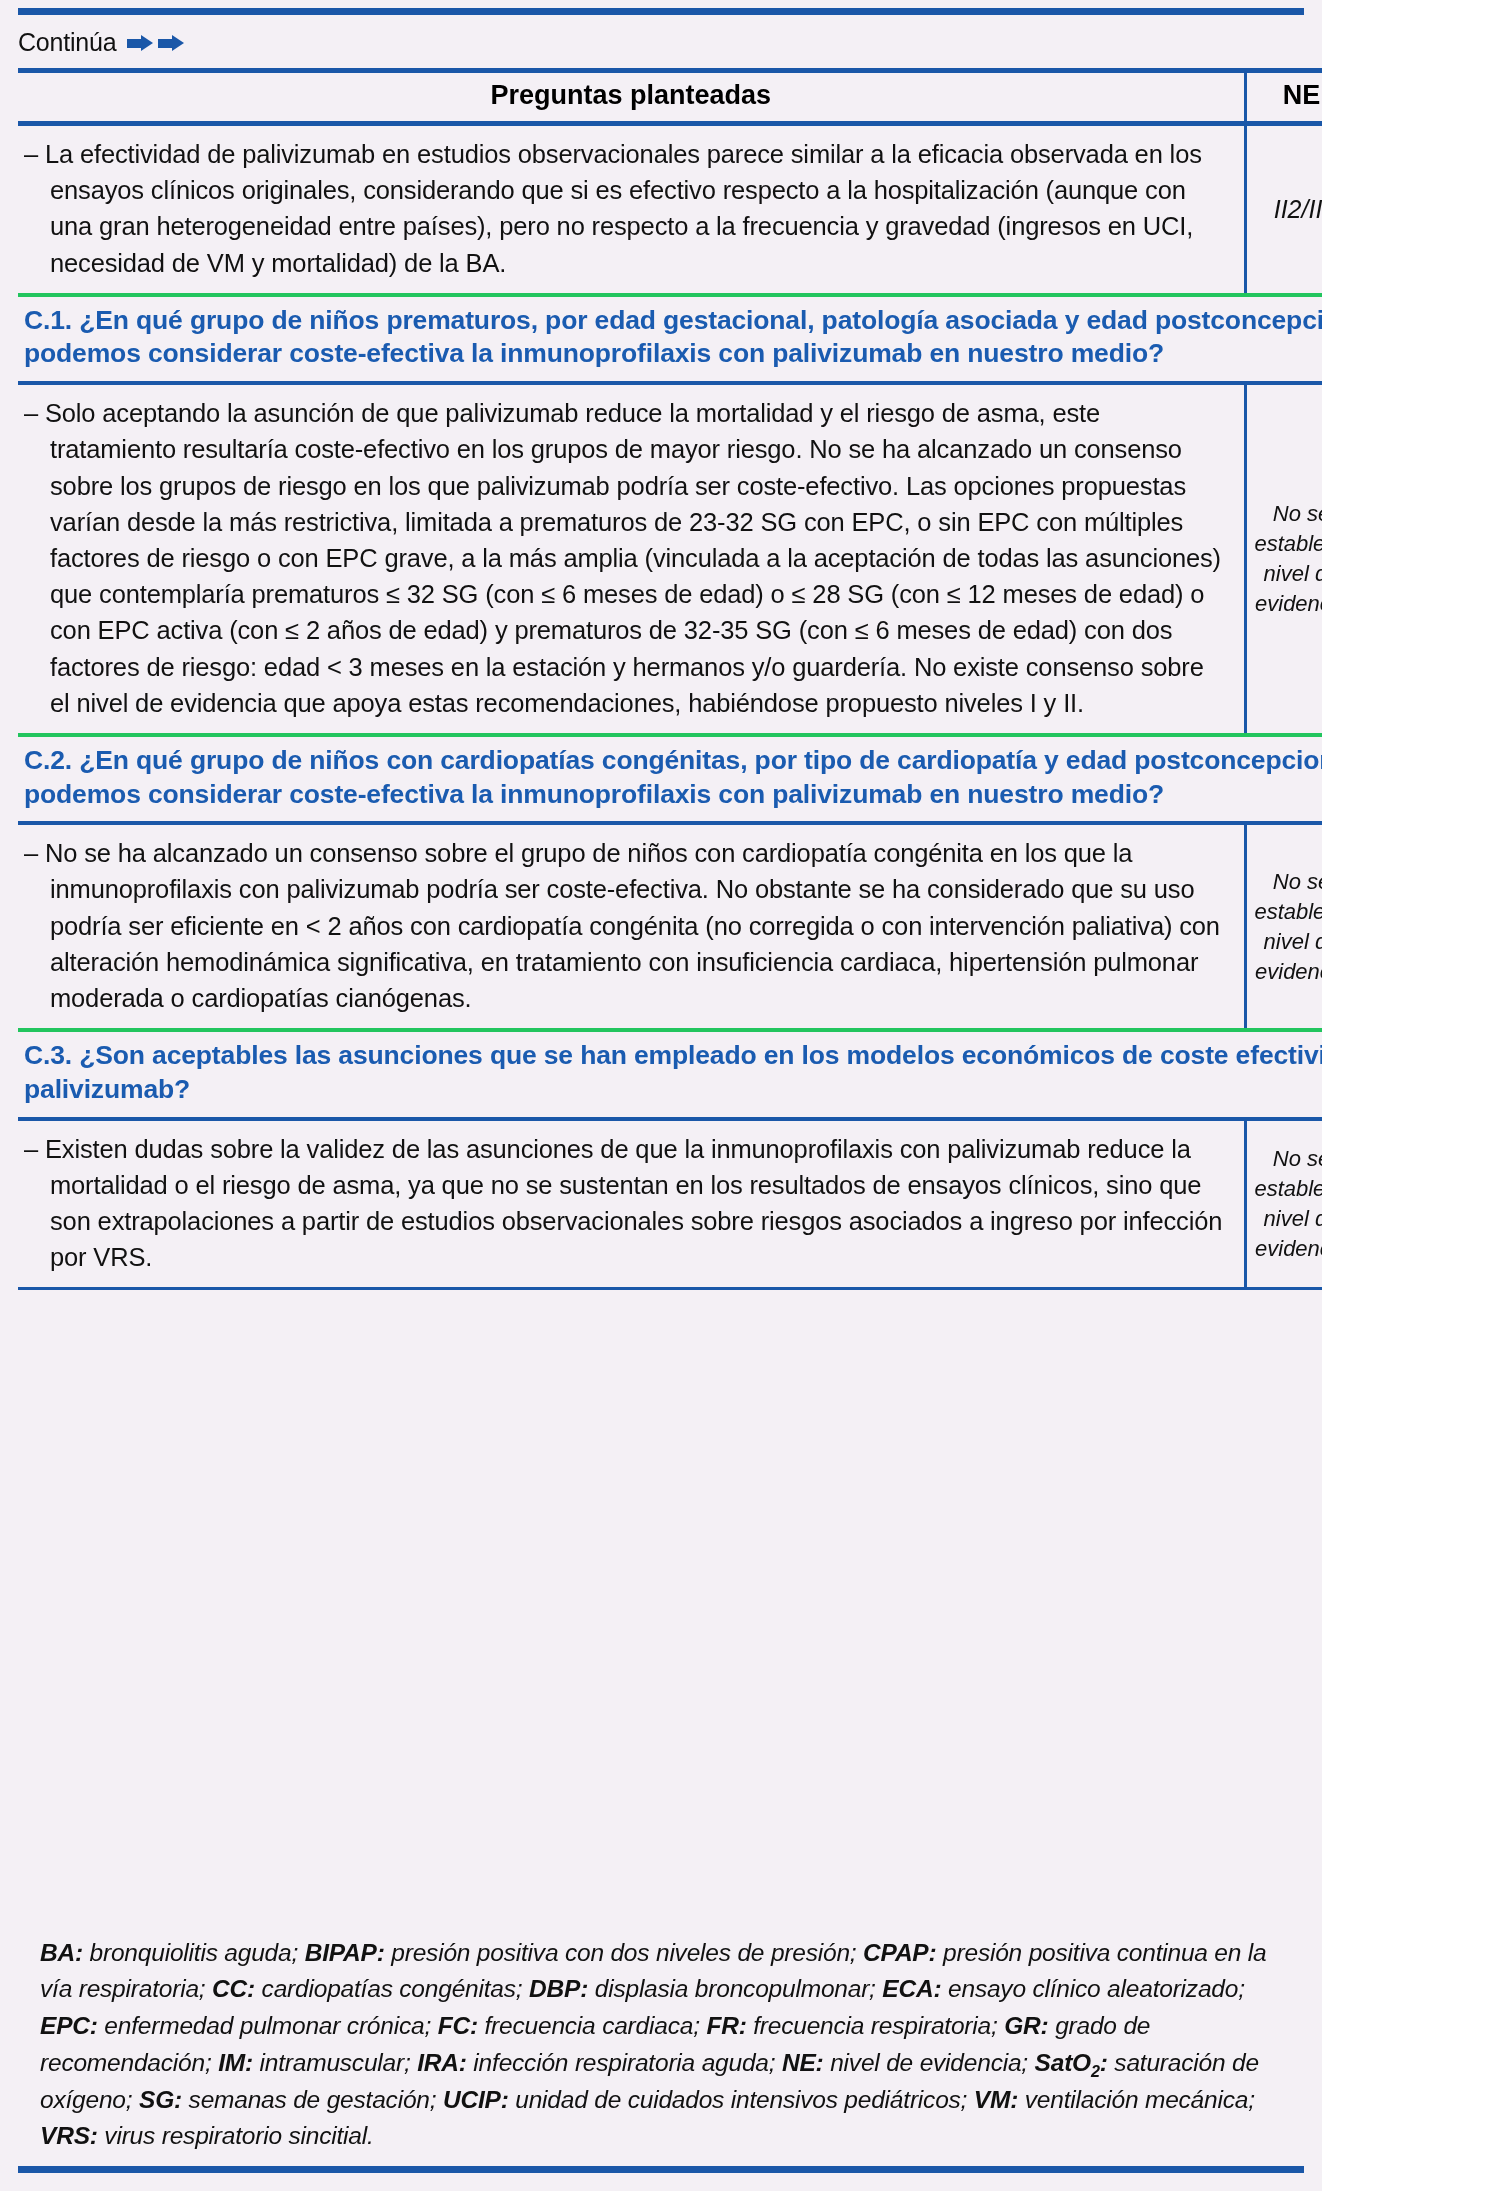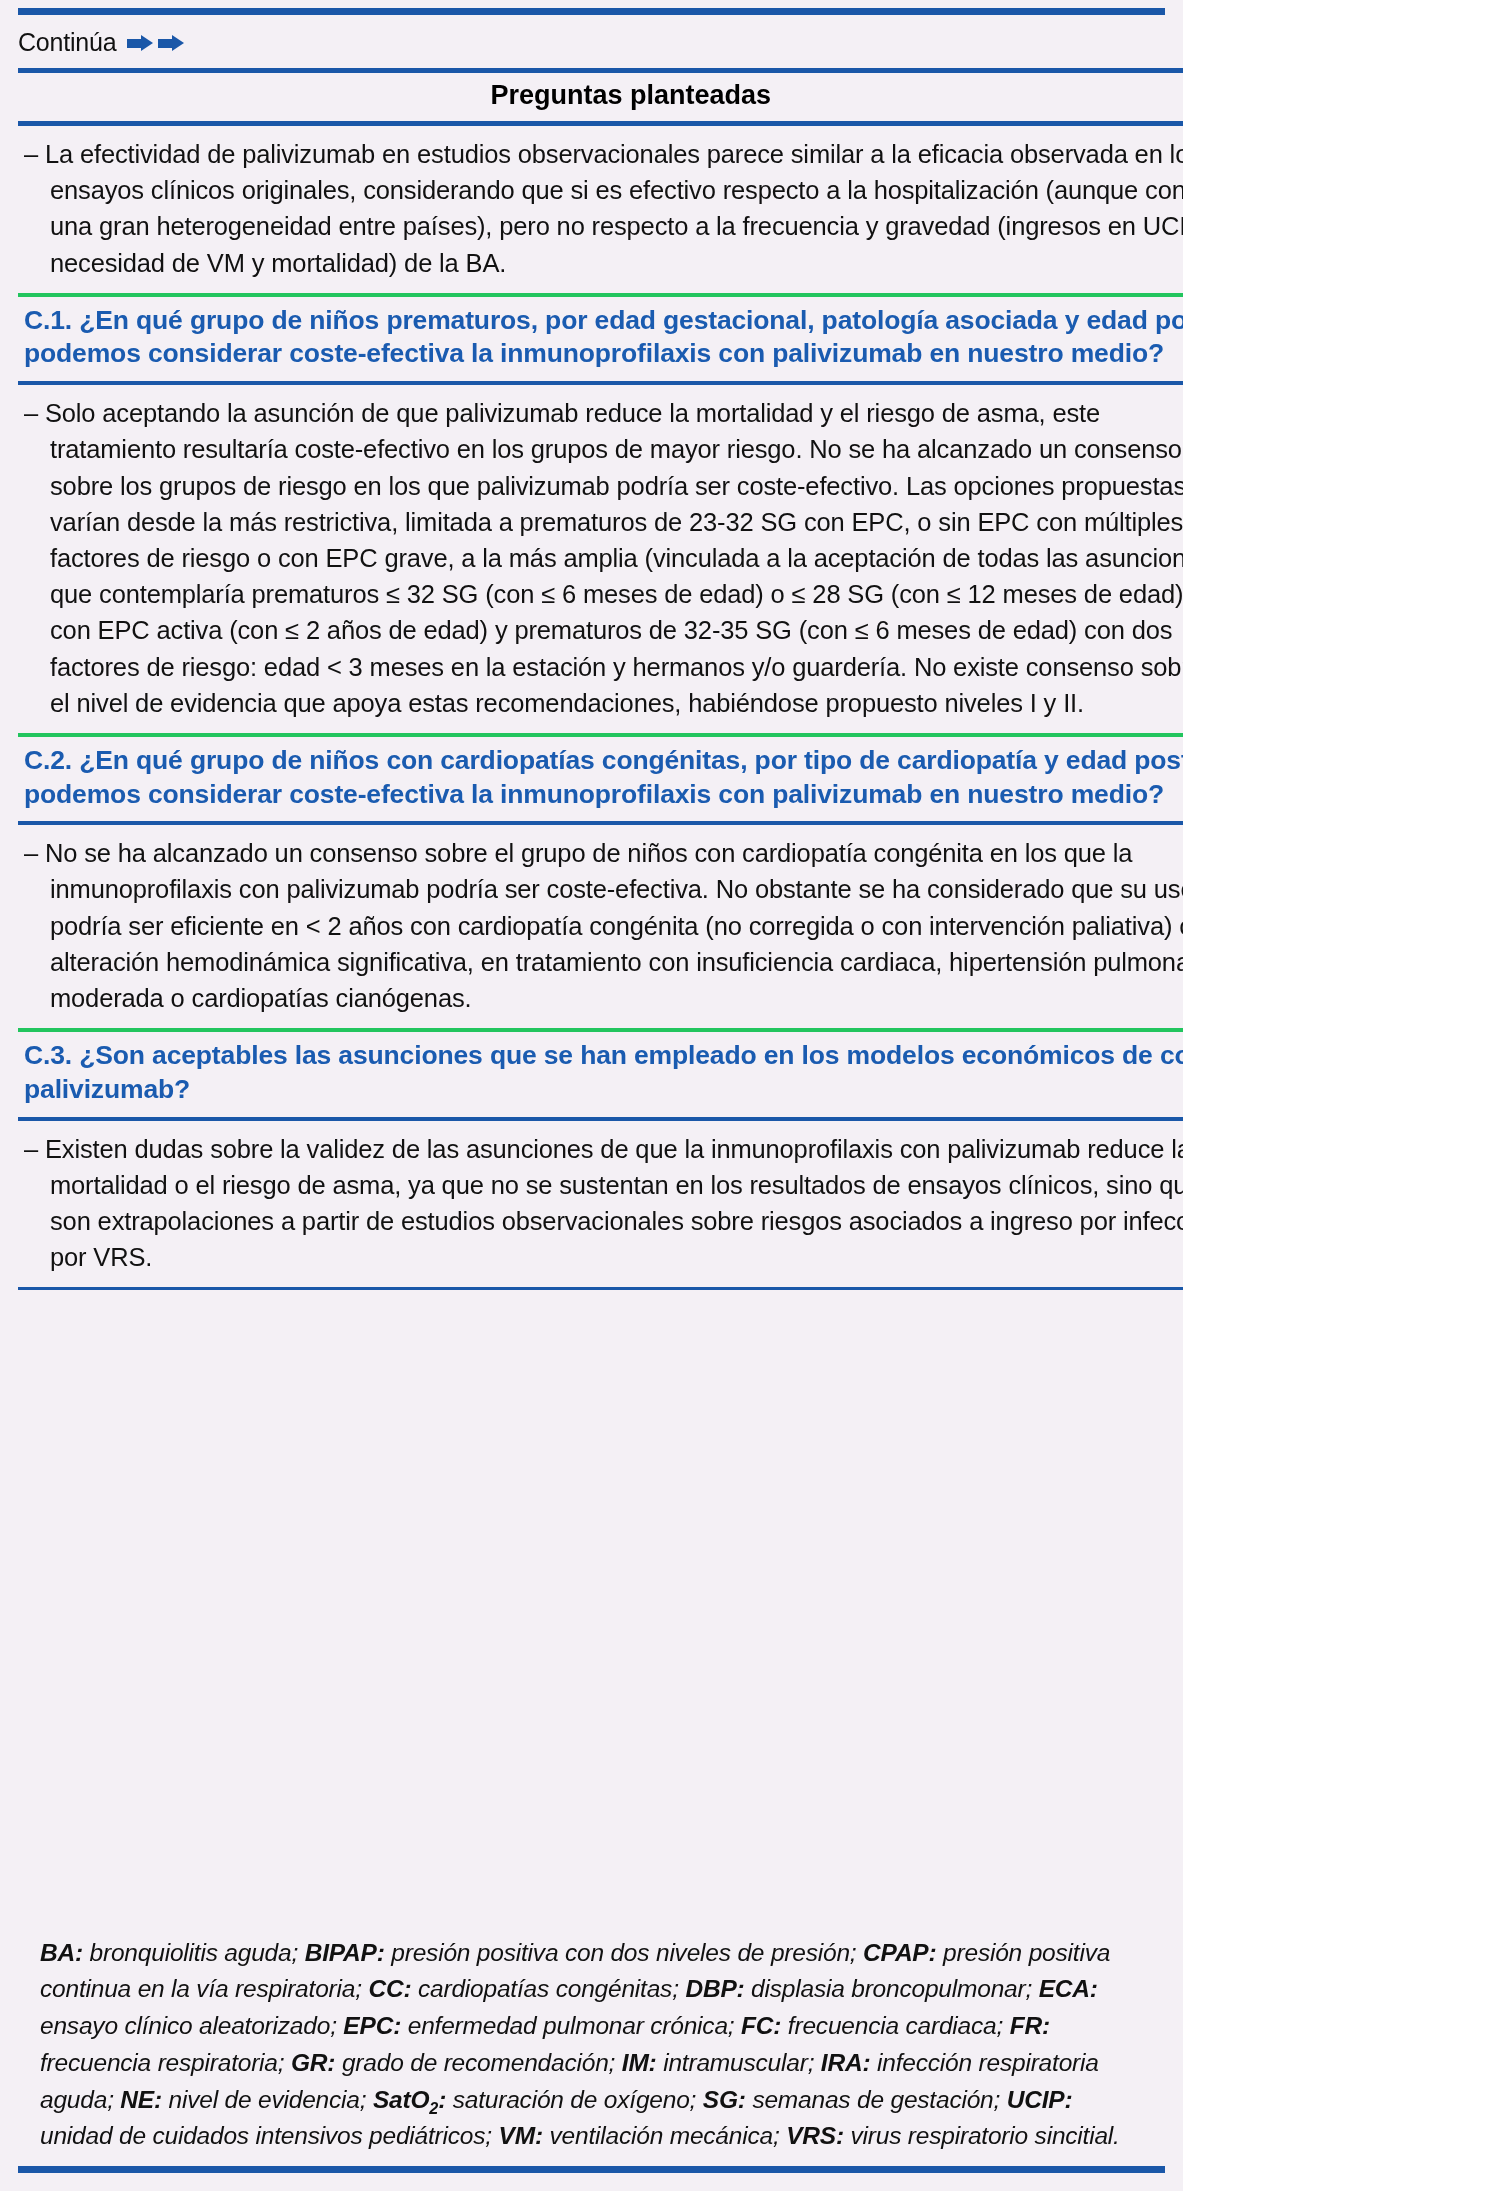--- a/index.html
+++ b/index.html
@@ -5,21 +5,21 @@
   html, body {
     margin: 0;
     padding: 0;
     background: #ffffff;
   }
   body {
     font-family: "Liberation Sans", sans-serif;
   }
   .page {
     position: relative;
-    width: 1183px;
+    width: 1322px;
     height: 2191px;
     background: #f4f0f5;
     box-sizing: border-box;
     overflow: hidden;
   }
 
   
   .rule-top {
     position: absolute;
     left: 18px;

